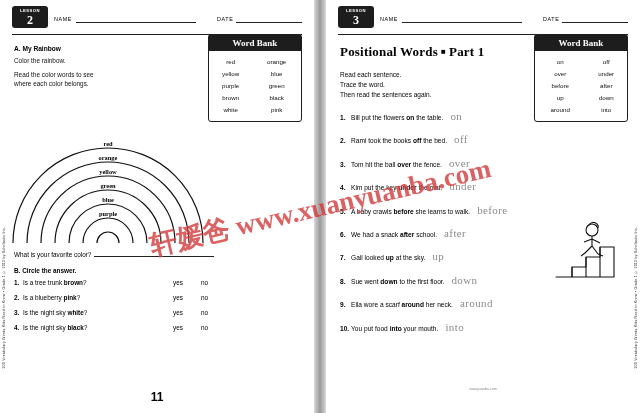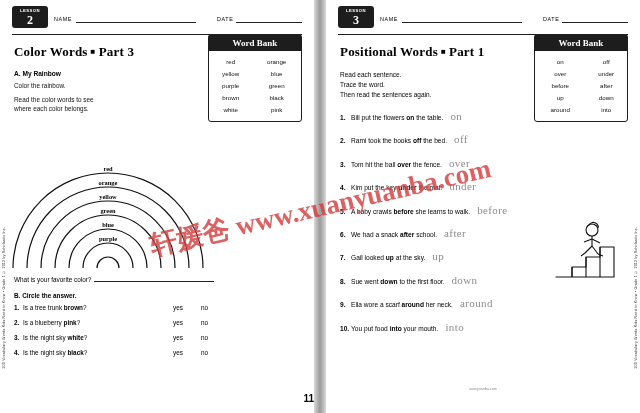--- a/index.html
+++ b/index.html
@@ -68,21 +68,21 @@
   .sn{width:11px;font-weight:bold;}
   .stx{white-space:nowrap;}
   .stx b{font-weight:bold;}
   .trace{
     font-family:"Liberation Serif",serif;font-size:11px;color:#8c8c8c;margin-left:7px;
     letter-spacing:.4px;
   }
   .cartoon{position:absolute;right:12px;top:215px;width:76px;height:66px;}
 
   
-  .pgnum{position:absolute;bottom:9px;width:100%;text-align:right;font-size:10px;font-weight:bold;}
+  .pgnum{position:absolute;bottom:9px;width:100%;text-align:center;font-size:12px;font-weight:bold;}
   .sidenote{
     position:absolute;left:2px;bottom:44px;font-size:3.6px;color:#222;
     writing-mode:vertical-rl;transform:rotate(180deg);letter-spacing:.2px;
   }
   .sidenote.r{left:auto;right:2px;}
   .footurl{position:absolute;left:50%;transform:translateX(-50%);bottom:22px;font-size:3.6px;color:#8a8a8a;}
 
   
   .wm{
     position:absolute;left:0;top:0;width:640px;height:413px;pointer-events:none;
@@ -106,23 +106,20 @@
         <div class="lw">LESSON</div>
         <div class="ln">2</div>
       </div>
       <div class="nm">NAME</div>
       <div class="nmline"></div>
       <div class="dt">DATE</div>
       <div class="dtline"></div>
     </div>
     <div class="rule"></div>
 
-    <div class="title">
-      <span>Color Words</span><span class="sq">■</span><span>Part 3</span>
-    </div>
 
     <div class="wordbank">
       <div class="wbh">Word Bank</div>
       <table>
         <tbody>
             <tr>
           <td>red</td>
           <td>orange</td>
         </tr>
         <tr>

